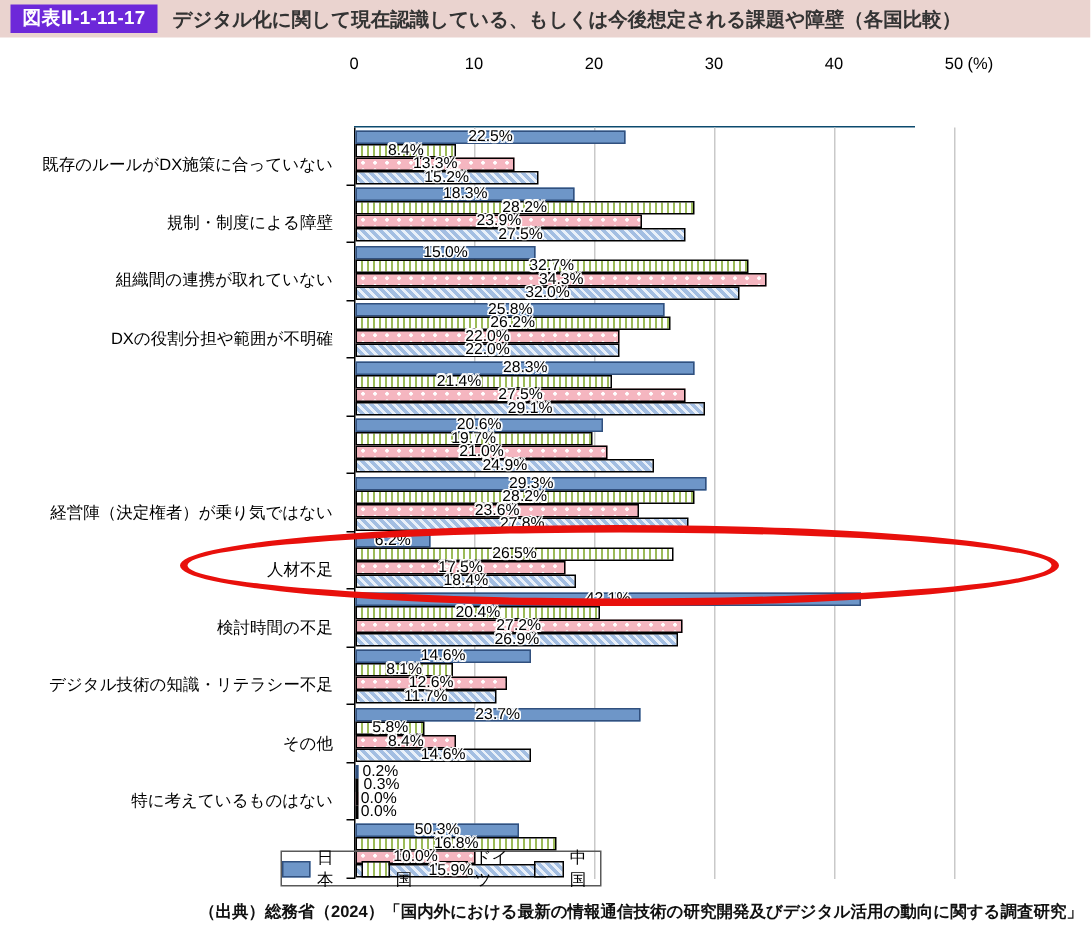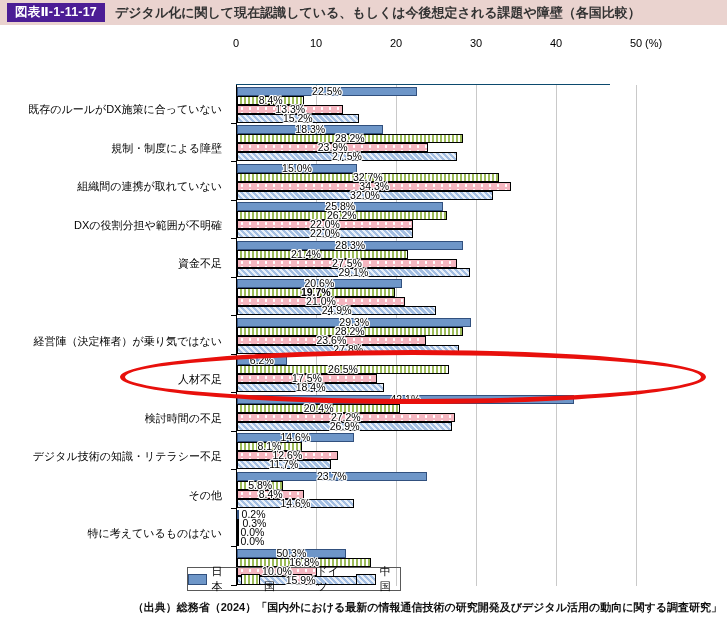--- a/index.html
+++ b/index.html
@@ -7,21 +7,21 @@
     width:727px;height:621px;position:relative;background:#ffffff;
     font-family:"Liberation Sans","DejaVu Sans",sans-serif;
     color:#000;overflow:hidden;
   }
   
   .header-band{
     position:absolute;left:0;top:8;width:727px;height:25px;
     background:#EAD3CF;display:flex;align-items:center;
   }
   .fig-badge{
-    margin-left:7px;background:#4c1d95;color:#fff;
+    margin-left:7px;background:#6d28d9;color:#fff;
     font-size:12.5px;font-weight:bold;padding:3px 8px;line-height:1;
     letter-spacing:0.2px;
   }
   .fig-title{margin-left:10px;font-size:13px;font-weight:bold;color:#333;}
   
   .axis-num{position:absolute;top:37px;width:40px;text-align:center;font-size:11px;}
   .axis-unit{position:absolute;top:37px;left:645px;font-size:11px;}
   
   .plot{
     position:absolute;left:236px;top:52px;width:374px;height:501px;
@@ -85,21 +85,20 @@
     <div class="axis-num" style="left: 536px;">40</div>
     <div class="axis-num" style="left: 616px;">50</div>
   </div>
 <div class="axis-unit">(%)</div>
 
 <div class="cats" id="cats">
     <div class="cat" style="top: 38.5385px; height: 38.5385px;">既存のルールがDX施策に合っていない</div>
     <div class="cat" style="top: 77.0769px; height: 38.5385px;">規制・制度による障壁</div>
     <div class="cat" style="top: 115.615px; height: 38.5385px;">組織間の連携が取れていない</div>
     <div class="cat" style="top: 154.154px; height: 38.5385px;">DXの役割分担や範囲が不明確</div>
-    <div class="cat" style="top: 192.692px; height: 38.5385px;">資金不足</div>
     <div class="cat" style="top: 269.769px; height: 38.5385px; font-family: Liberation Mono, monospace;">経営陣（決定権者）が乗り気ではない</div>
     <div class="cat" style="top: 308.308px; height: 38.5385px;">人材不足</div>
     <div class="cat" style="top: 346.846px; height: 38.5385px;">検討時間の不足</div>
     <div class="cat" style="top: 385.385px; height: 38.5385px;">デジタル技術の知識・リテラシー不足</div>
     <div class="cat" style="top: 423.923px; height: 38.5385px;">その他</div>
     <div class="cat" style="top: 462.462px; height: 38.5385px;">特に考えているものはない</div>
   </div>
 
 <div class="plot" id="plot">
   <div class="y-axis-line"></div>
@@ -168,21 +167,21 @@
       <div class="vlabel" style="top: 9.5px; left: 70px; transform: translateX(-50%);">21.4%</div>
       <div class="bar p2" style="top: 19.5px; width: 220px;"></div>
       <div class="vlabel" style="top: 18.5px; left: 111px; transform: translateX(-50%);">27.5%</div>
       <div class="bar p3" style="top: 28.5px; width: 232.8px;"></div>
       <div class="vlabel" style="top: 27.5px; left: 117.4px; transform: translateX(-50%);">29.1%</div>
     </div>
     <div class="group" style="top: 192.692px; height: 38.5385px;">
       <div class="bar p0" style="top: 1.5px; width: 164.8px;"></div>
       <div class="vlabel" style="top: 0.5px; left: 83.4px; transform: translateX(-50%);">20.6%</div>
       <div class="bar p1" style="top: 10.5px; width: 157.6px;"></div>
-      <div class="vlabel" style="top: 9.5px; left: 79.8px; transform: translateX(-50%); font-weight: bold;">19.7%</div>
+      <div class="vlabel" style="top: 9.5px; left: 79.8px; transform: translateX(-50%);">19.7%</div>
       <div class="bar p2" style="top: 19.5px; width: 168px;"></div>
       <div class="vlabel" style="top: 18.5px; left: 85px; transform: translateX(-50%);">21.0%</div>
       <div class="bar p3" style="top: 28.5px; width: 199.2px;"></div>
       <div class="vlabel" style="top: 27.5px; left: 100.6px; transform: translateX(-50%);">24.9%</div>
     </div>
     <div class="group" style="top: 231.231px; height: 38.5385px;">
       <div class="bar p0" style="top: 1.5px; width: 234.4px;"></div>
       <div class="vlabel" style="top: 0.5px; left: 118.2px; transform: translateX(-50%);">29.3%</div>
       <div class="bar p1" style="top: 10.5px; width: 225.6px;"></div>
       <div class="vlabel" style="top: 9.5px; left: 113.8px; transform: translateX(-50%);">28.2%</div>

